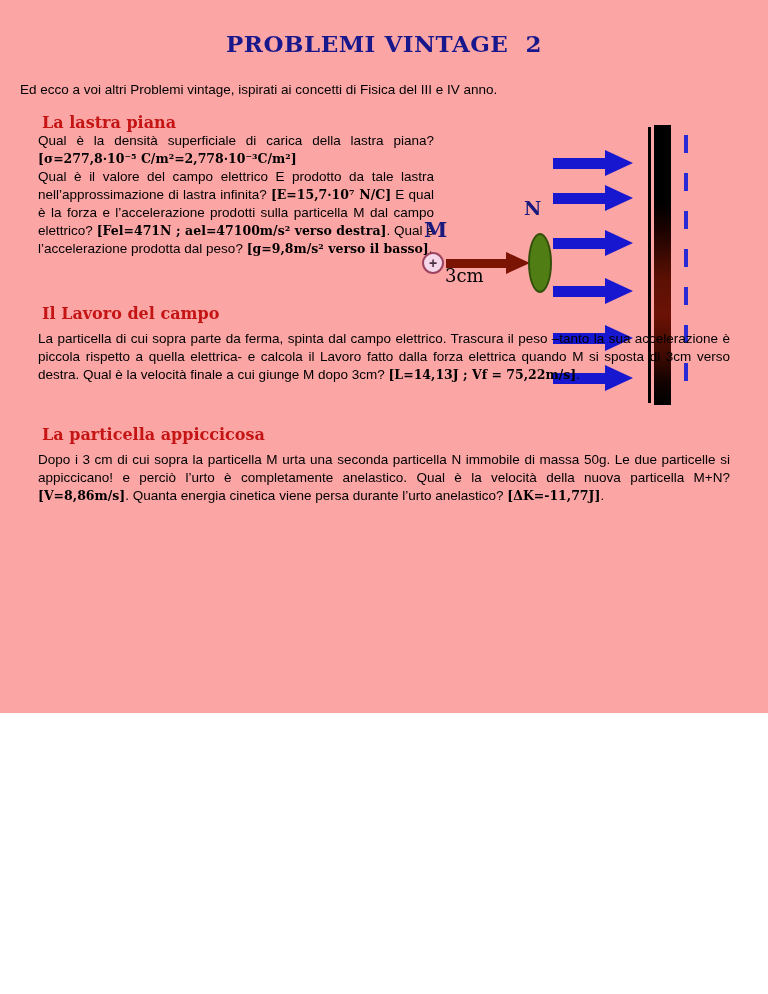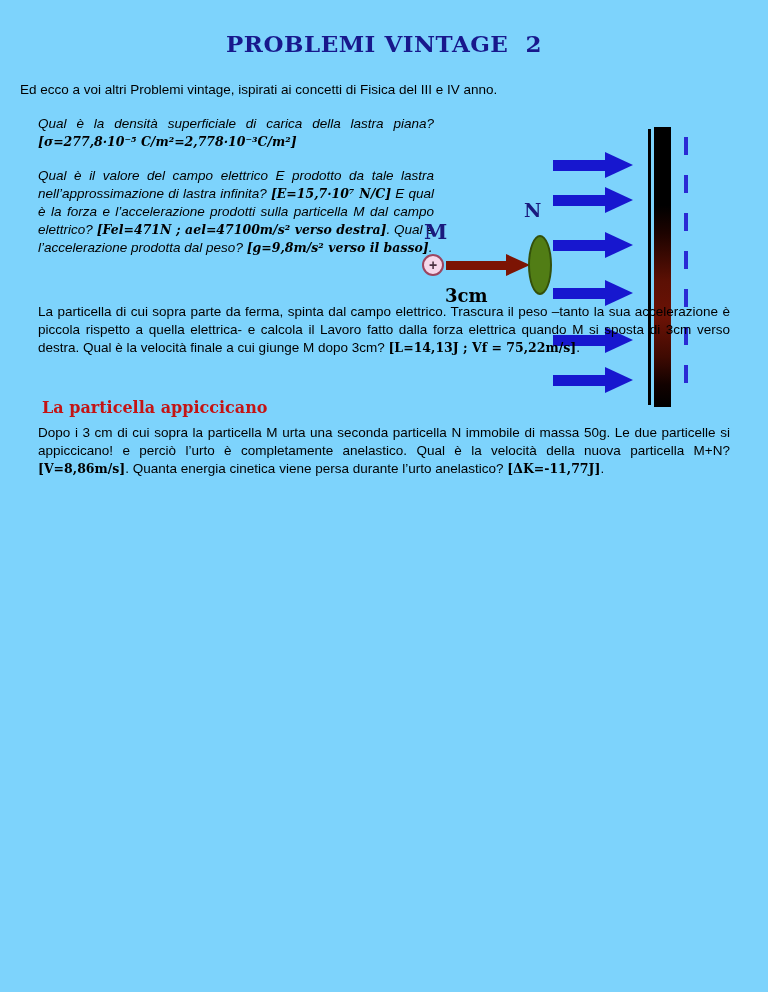--- a/index.html
+++ b/index.html
@@ -1,36 +1,36 @@
 <!DOCTYPE html>
 <html style="--title_navy: #18188c; --heading_red: #c41414; --label_navy: #1a1a7e; --arrow_blue: #1717cf; --dashed_blue: #2a2ad4; --arrow_red: #7c1404; --particle_fill: #f6d7ea; --particle_border: #9c4560; --ellipse_green: #517d15; --ellipse_border: #33500a; --plate_red: #6b1205;"><head>
 <meta charset="utf-8">
 <style>
   html,body { margin:0; padding:0; background:#ffffff; }
   body { width:768px; height:994px; font-family:"Liberation Sans", sans-serif; color:#000; }
-  .page { position:relative; width:768px; height:992px; overflow:hidden; background:#7dd3fc; }
+  .page { position:relative; width:768px; height:713px; overflow:hidden; background:#fca5a5; }
 
   .title {
     margin:30px 0 0 0; text-align:center; white-space:pre;
     font-family:"DejaVu Serif", serif; font-weight:bold;
     font-size:23px; letter-spacing:0.5px; color:var(--title_navy,#18188c);
   }
   .intro { margin:24px 38px 0 20px; font-size:13.5px; line-height:1.33; }
 
   .section { position:relative; }
   .section-1 { margin:14px 38px 0 38px; }
   .section-2 { margin:46px 38px 0 38px; }
   .section-3 { margin:42px 38px 0 38px; }
 
   .heading {
     margin:0; font-family:"DejaVu Serif", serif; font-weight:bold;
     font-size:16px; color:var(--heading_red,#c41414); padding-left:4px;
   }
   .para { margin:7px 0 0 0; font-size:13.5px; line-height:1.33; text-align:justify; }
-  .para.mt { margin-top:16px;font-style:italic; }
+  .para.mt { margin-top:0; }
   .col { width:396px; }
   .ans { font-family:"DejaVu Serif", serif; font-weight:bold; font-size:12.5px; }
 
   
   .figure { position:absolute; left:382px; top:12px; width:300px; height:290px; }
 
   .arrow-blue { position:absolute; width:80px; height:26px; }
   .arrow-blue .shaft { position:absolute; left:0; top:8px; width:52px; height:11px; background:var(--arrow_blue,#1717cf); }
   .arrow-blue .head { position:absolute; left:52px; top:0; width:0; height:0;
     border-top:13px solid transparent; border-bottom:13px solid transparent;
@@ -40,22 +40,22 @@
   .plate { position:absolute; left:234px; top:0; width:17px; height:280px;
     background:linear-gradient(180deg,#000 0%,#000 28%,#1d0300 38%,#5c1004 55%,var(--plate_red,#6b1205) 68%,#3f0a02 82%,#120200 92%,#000 100%); }
 
   .dashed-line { position:absolute; left:264px; top:10px; width:4px; height:252px;
     background:repeating-linear-gradient(180deg,var(--dashed_blue,#2a2ad4) 0 18px,transparent 18px 38px); }
 
   .label-m { position:absolute; left:4px; top:92px; font-family:"DejaVu Serif", serif;
     font-weight:bold; font-size:21px; color:var(--label_navy,#1a1a7e); }
   .label-n { position:absolute; left:104px; top:72px; font-family:"DejaVu Serif", serif;
     font-weight:bold; font-size:19px; color:var(--label_navy,#1a1a7e); }
-  .label-3cm { position:absolute; left:25px; top:158px; font-family:"DejaVu Serif", serif;
-    font-weight:bold; font-size:18px; color:#000; }
+  .label-3cm { position:absolute; left:25px; top:140px; font-family:"DejaVu Serif", serif;
+    font-weight:normal; font-size:18px; color:#000; }
 
   .particle { position:absolute; left:2px; top:127px; width:22px; height:22px;
     border-radius:50%; background:var(--particle_fill,#f6d7ea);
     border:2px solid var(--particle_border,#9c4560); box-sizing:border-box;
     display:flex; align-items:center; justify-content:center;
     font-size:14px; font-weight:bold; color:#4a3040; line-height:1; }
 
   .arrow-red { position:absolute; left:26px; top:127px; width:84px; height:22px; }
   .arrow-red .shaft { position:absolute; left:0; top:7px; width:60px; height:9px; background:var(--arrow_red,#7c1404); }
   .arrow-red .head { position:absolute; left:60px; top:0; width:0; height:0;
@@ -69,20 +69,21 @@
 </head>
 <body>
 
 <div class="page">
 
   <h1 class="title">PROBLEMI VINTAGE  2</h1>
 
   <p class="intro">Ed ecco a voi altri Problemi vintage, ispirati ai concetti di Fisica del III e IV anno.</p>
 
   <div class="section section-1">
+    <h2 class="heading">La lastra piana</h2>
 
 
     <p class="para col mt">
       <span>Qual è la densità superficiale di carica della lastra piana? </span><span class="ans">[σ=277,8·10⁻⁵ C/m²=2,778·10⁻³C/m²]</span>
     </p>
 
     <p class="para col mt">
       <span>Qual è il valore del campo elettrico E prodotto da tale lastra nell’approssimazione di lastra infinita? </span><span class="ans">[E=15,7·10⁷ N/C]</span><span> E qual è la forza e l’accelerazione prodotti sulla particella M dal campo elettrico? </span><span class="ans">[Fel=471N ; ael=47100m/s² verso destra]</span><span>. Qual è l’accelerazione prodotta dal peso? </span><span class="ans">[g=9,8m/s² verso il basso]</span><span>.</span>
     </p>
 
@@ -124,25 +125,26 @@
           <div class="shaft"></div>
           <div class="head"></div>
         </div>
       <div class="label-n">N</div>
       <div class="ellipse"></div>
       <div class="label-3cm">3cm</div>
     </div>
   </div>
 
   <div class="section section-2">
+    <h2 class="heading">Il Lavoro del campo</h2>
     <p class="para">
       <span>La particella di cui sopra parte da ferma, spinta dal campo elettrico. Trascura il peso –tanto la sua accelerazione è piccola rispetto a quella elettrica- e calcola  il Lavoro fatto dalla forza elettrica quando M si sposta di 3cm verso destra. Qual è la velocità finale a cui giunge M dopo 3cm? </span><span class="ans">[L=14,13J ; Vf = 75,22m/s]</span><span>.</span>
     </p>
   </div>
 
   <div class="section section-3">
-    <h2 class="heading">La particella appiccicano</h2>
+    <h2 class="heading">La particella appiccicosa</h2>
     <p class="para">
       <span>Dopo i 3 cm di cui sopra la particella M urta una seconda particella N immobile di massa 50g. Le due particelle si appiccicano! e perciò l’urto è completamente anelastico. Qual è la velocità della nuova particella M+N? </span><span class="ans">[V=8,86m/s]</span><span>. Quanta energia cinetica viene persa durante l’urto anelastico? </span><span class="ans">[ΔK=-11,77J]</span><span>.</span>
     </p>
   </div>
 
 </div>
 
 </body></html>

